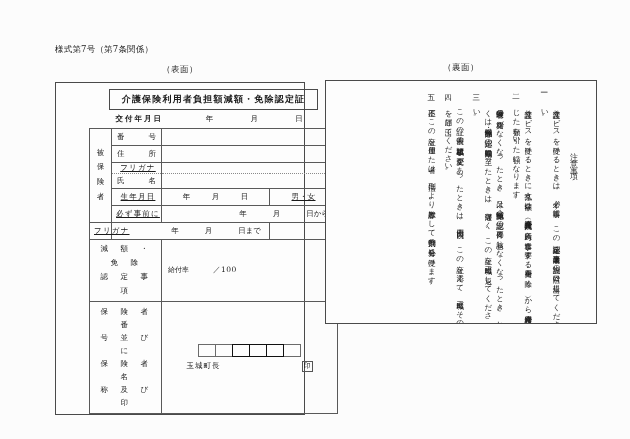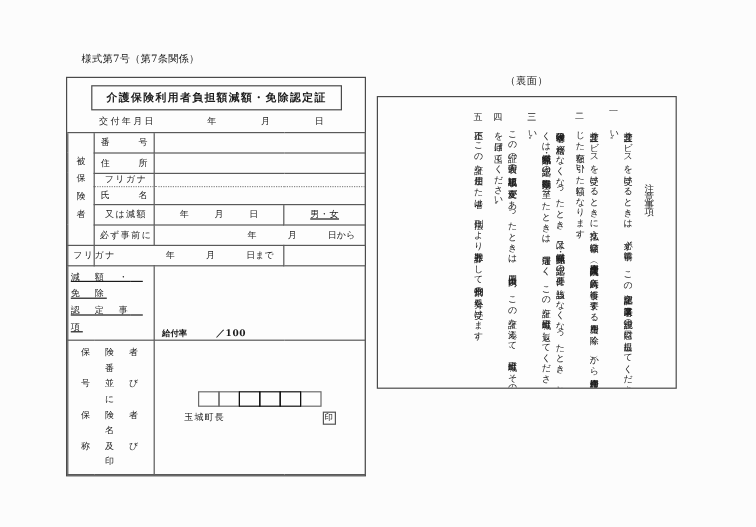--- a/index.html
+++ b/index.html
@@ -26,33 +26,33 @@
     position: absolute;
     left: 55px;
     top: 44px;
     width: 250px;
   }
   .form-no {
     font-size: 8.5px;
     letter-spacing: 0.2px;
     white-space: nowrap;
     margin-bottom: 8px;
-    margin-left: 13px;
   }
   .side-label {
     font-size: 8.5px;
     text-align: center;
     margin-bottom: 6px;
     letter-spacing: 0.5px;
   }
 
   .card {
     border: 1px solid #4a4a4a;
     background: #fdfdfd;
     box-sizing: border-box;
+    padding-left: 33px;
   }
 
   table.cert {
     border-collapse: collapse;
     width: 100%;
     table-layout: fixed;
   }
   table.cert td {
     border: 1px solid #595959;
     font-size: 7.5px;
@@ -82,21 +82,21 @@
     border-bottom: 1px solid #595959 !important;
     height: 15px !important;
     padding-bottom: 3px !important;
   }
   .issue-inner {
     display: flex;
     align-items: baseline;
     font-size: 7.5px;
     padding-left: 26px;
   }
-  .issue-label { letter-spacing: 2px; }
+  .issue-label { letter-spacing: 2px; font-weight: bold; }
   .issue-ymd { display: flex; flex: 1; justify-content: space-around; padding-left: 24px; padding-right: 16px; }
 
   
   .vstack {
     writing-mode: horizontal-tb;
     text-align: center;
     line-height: 1.95;
     font-size: 7.5px;
     letter-spacing: 0;
   }
@@ -104,21 +104,21 @@
 
   .lbl {
     text-align: center;
     letter-spacing: 3px;
     padding-left: 4px !important;
     padding-right: 1px !important;
     white-space: nowrap;
     font-size: 7.5px;
     margin-top: 36px;
   }
-  .lbl-tight { letter-spacing: 1.2px; }
+  .lbl-tight { letter-spacing: 1.2px; text-decoration: underline; }
 
   .furi {
     border-bottom: 1px dotted #8a8a8a !important;
     height: 11px !important;
   }
   .furi-val {
     border-bottom: 1px dotted #8a8a8a !important;
     border-top: none !important;
     height: 11px !important;
   }
@@ -139,32 +139,31 @@
     gap: 26px;
     padding-right: 8px;
   }
   .gender {
     text-align: center;
     letter-spacing: 0.5px;
     text-decoration: underline;
   }
 
   .genjo-lbl {
+    text-align: center;
     line-height: 1.9;
     letter-spacing: 2.5px;
     padding: 2px 2px !important;
-    text-decoration: underline;
   }
   .genjo-lbl span { display: block; }
   .rate-cell { padding-left: 6px !important; }
   .rate-inner {
     display: flex;
-    align-items: flex-end;
-    height: 100%;
-    font-weight: bold;
+    align-items: center;
+    height: 100%;
   }
   .rate-label { font-size: 7px; }
   .rate-value { margin-left: 24px; font-size: 7.5px; letter-spacing: 0.5px; }
 
   .hoken-lbl {
     text-align: center;
     line-height: 1.75;
     letter-spacing: 2.5px;
     padding: 3px 2px !important;
     font-size: 7px;
@@ -208,23 +207,23 @@
   .seal {
     border: 1px solid #555;
     font-size: 7px;
     padding: 0px 1px;
     line-height: 1.15;
   }
 
   
   .back-wrap {
     position: absolute;
-    left: 314px;
+    left: 325px;
     top: 62px;
-    width: 250px;
+    width: 272px;
   }
   .back-card {
     border: 1px solid #4a4a4a;
     background: #fdfdfd;
     height: 244px;
     box-sizing: border-box;
     padding: 7px 8px 7px 6px;
     overflow: hidden;
   }
   .vnotes {
@@ -271,20 +270,21 @@
     height: 100%;
   }
 </style>
 </head>
 <body>
 
 <div class="page">
 
   <div class="front-wrap">
     <div class="form-no">様式第7号（第7条関係）</div>
+    <div class="side-label">（表面）</div>
 
     <div class="card">
       <table class="cert">
         <colgroup>
           <col style="width:22px">
           <col style="width:50px">
           <col style="width:108px">
           <col style="width:68px">
         </colgroup>
 
@@ -328,21 +328,21 @@
           <td class="lbl lbl-tight furi">フリガナ</td>
           <td colspan="2" class="furi-val"></td>
         </tr>
 
         <tr class="name-row">
           <td class="lbl">氏　　名</td>
           <td colspan="2"></td>
         </tr>
 
         <tr>
-          <td class="lbl lbl-tight">又は減額</td>
+          <td class="lbl lbl-tight">生年月日</td>
           <td>
             <div class="ymd3">
               <span>年</span>
               <span>月</span>
               <span>日</span>
             </div>
           </td>
           <td class="gender">男・女</td>
         </tr>
 

